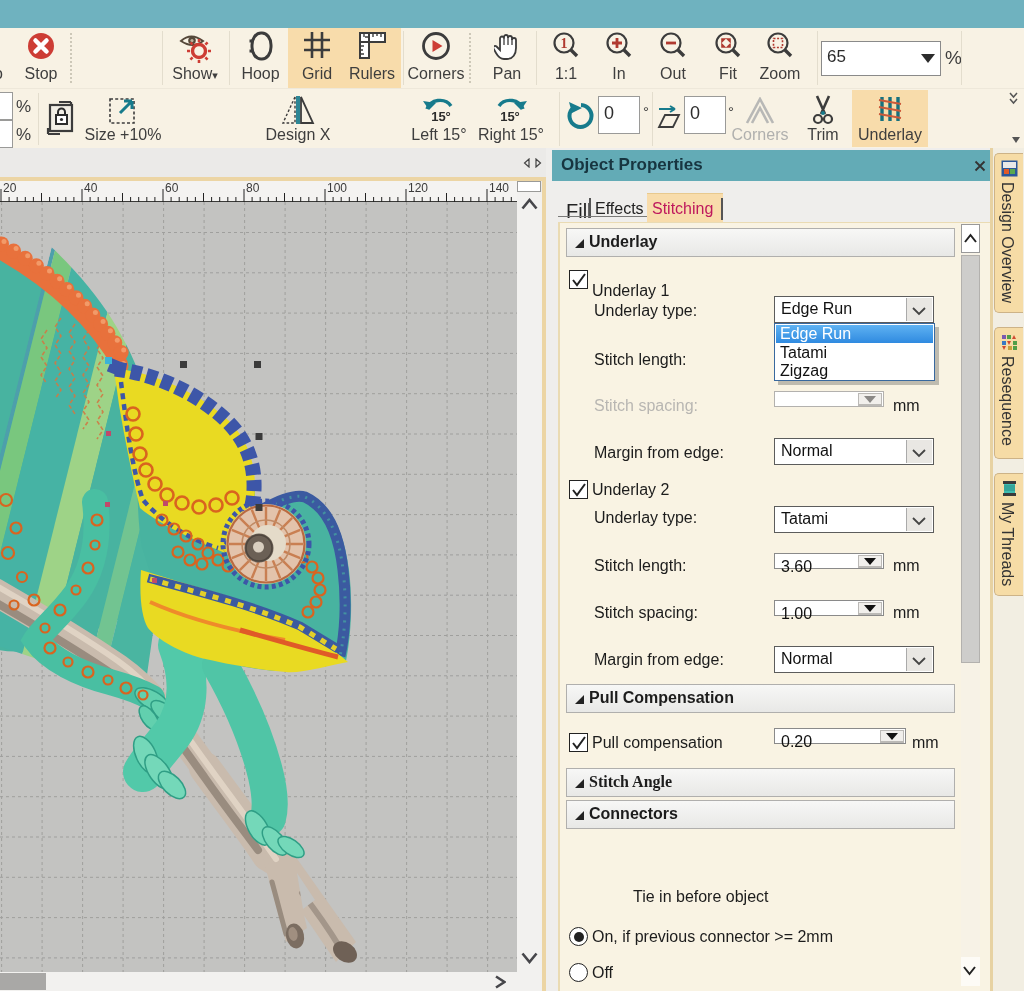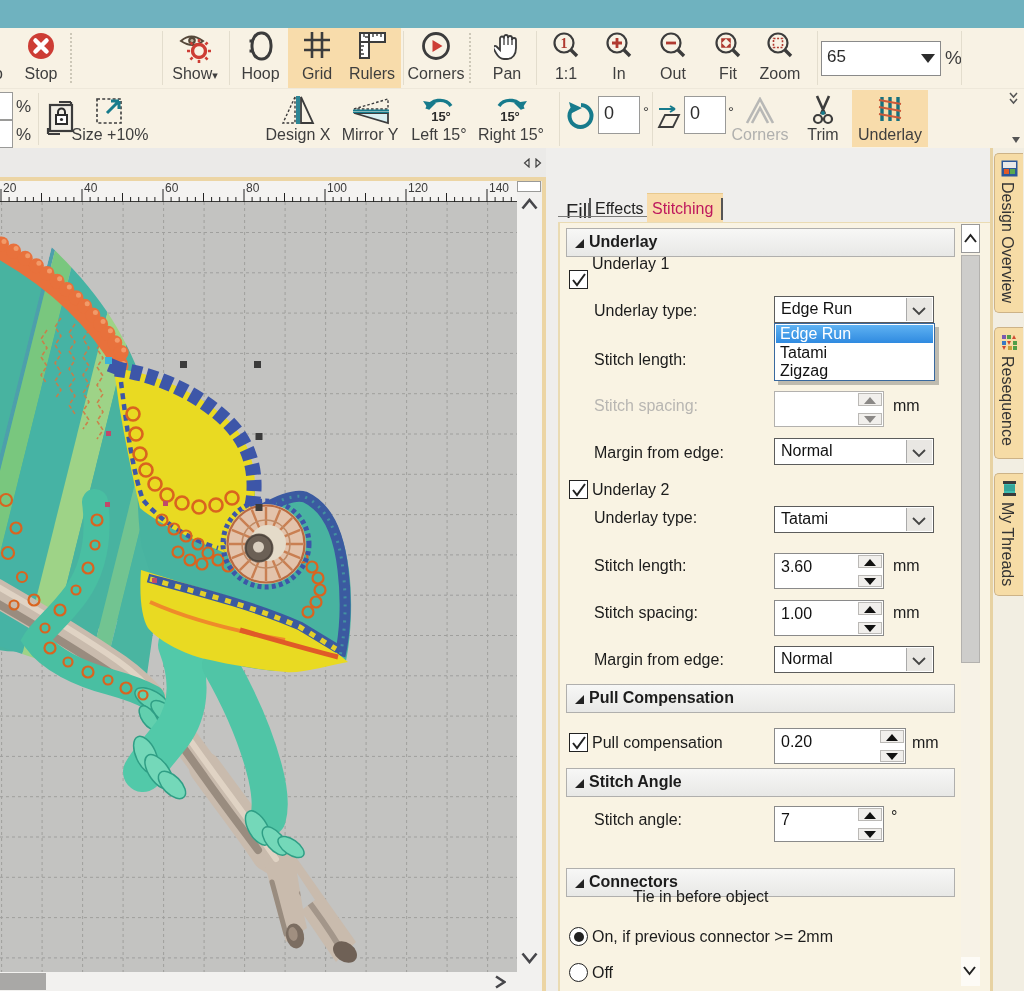--- a/index.html
+++ b/index.html
@@ -151,42 +151,34 @@
 <div class="lab2" style="left:16px;top:8px;font-size:17px;">%</div>
 <div class="lab2" style="left:16px;top:36px;font-size:17px;">%</div>
 <div class="sep" style="left:38px;top:4px;height:52px;"></div>
 <svg class="abs" style="left:45px;top:8px;" width="34" height="44" viewBox="0 0 34 44">
   <path d="M14 5h12M26 5v6M3 37h12M3 37v-6" stroke="#3c3c3c" stroke-width="2.2" fill="none"></path>
   <rect x="5" y="8" width="22" height="26" fill="#f2efe6" stroke="#3c3c3c" stroke-width="2.2"></rect>
   <rect x="11" y="18" width="11" height="9" fill="#fff" stroke="#2c2c2c" stroke-width="2"></rect>
   <path d="M13 18v-3a3.5 3.5 0 017 0v3" fill="none" stroke="#2c2c2c" stroke-width="2"></path>
   <circle cx="16.5" cy="22.5" r="1.6" fill="#2c2c2c"></circle>
  </svg>
-<div class="tbtn" style="left:69px;width:82px;">
+<div class="tbtn" style="left:82px;width:82px;">
  <svg class="ic" style="top:6px;" width="30" height="30" viewBox="0 0 30 30">
   <rect x="2" y="4" width="24" height="24" fill="none" stroke="#3c3c3c" stroke-width="1.6" stroke-dasharray="3 2.2"></rect>
   <path d="M12 18L24 6M24 6h-8M24 6v8" stroke="#177b8c" stroke-width="3" fill="none"></path>
  </svg>
  <span class="lab">Size +10%</span>
 </div>
 <div class="tbtn" style="left:262px;width:72px;">
  <svg class="ic" style="top:6px;" width="34" height="30" viewBox="0 0 34 30">
   <path d="M14 2L2 28h12z" fill="none" stroke="#3c3c3c" stroke-width="1.4" stroke-dasharray="2.6 2"></path>
   <path d="M20 2l12 26H20z" fill="none" stroke="#3c3c3c" stroke-width="1.8"></path>
   <path d="M16 1v28M18 1v28" stroke="#177b8c" stroke-width="1.8"></path>
  </svg>
  <span class="lab">Design X</span>
-</div>
-<div class="tbtn" style="left:334px;width:72px;">
- <svg class="ic" style="top:8px;" width="40" height="28" viewBox="0 0 40 28">
-  <path d="M4 12L38 2v10z" fill="none" stroke="#3c3c3c" stroke-width="1.4" stroke-dasharray="2.6 2"></path>
-  <path d="M4 16l34 10V16z" fill="#d9f0f2" stroke="#3c3c3c" stroke-width="1.8"></path>
-  <path d="M3 13.2h36M3 15.2h36" stroke="#177b8c" stroke-width="1.6"></path>
- </svg>
- <span class="lab">Mirror Y</span>
 </div>
 <div class="tbtn" style="left:408px;width:62px;">
  <svg class="ic" style="top:4px;" width="38" height="34" viewBox="0 0 38 34">
   <path d="M7 16A13 11 0 0131 13" fill="none" stroke="#177b8c" stroke-width="3.4"></path>
   <path d="M3 8l6 9 7-7z" fill="#177b8c"></path>
   <text x="21" y="28" font-size="13" font-weight="bold" fill="#2c2c2c" text-anchor="middle">15°</text>
  </svg>
  <span class="lab">Left 15°</span>
 </div>
 <div class="tbtn" style="left:474px;width:74px;">
@@ -472,20 +464,26 @@
   <div class="abs" style="left:0;top:1px;width:46px;height:17px;background:#a9a8a6;"></div>
   <svg class="abs" style="left:494px;top:3px;" width="12" height="14" viewBox="0 0 12 14">
         <path d="M2 1.5l8.5 5.5L2 12.5" fill="none" stroke="#46464a" stroke-width="2.6"></path>
       </svg>
  </div>
  <div class="abs" style="left:517px;top:824px;width:25px;height:19px;background:#f2f1ef;"></div>
 </div>
 
 <div class="abs" style="left:546px;top:148px;width:446px;height:843px;background:#efeeec;">
 
+ <div class="abs" style="left:6px;top:2px;width:438px;height:31px;background:#63abb6;">
+  <span style="position:absolute;left:9px;top:5px;font-size:17px;font-weight:bold;color:#173540;">Object Properties</span>
+  <svg class="abs" style="right:4px;top:10px;" width="12" height="12" viewBox="0 0 12 12">
+        <path d="M1.5 1.5l9 9M10.5 1.5l-9 9" stroke="#333" stroke-width="1.8"></path>
+      </svg>
+ </div>
 
  <div class="abs" style="left:101px;top:45px;width:76px;height:29px;background:#f8dcab;border-top:1px solid #e8c98e;"></div>
  <span class="abs" style="left:20px;top:52px;font-size:20px;color:#222;">Fill</span>
  <div class="abs" style="left:43px;top:50px;width:2px;height:20px;background:#555;"></div>
  <span class="abs" style="left:49px;top:52px;font-size:16px;color:#222;">Effects</span>
  <span class="abs" style="left:106px;top:52px;font-size:16px;color:#be185d;">Stitching</span>
  <div class="abs" style="left:175px;top:50px;width:2px;height:22px;background:#555;"></div>
  <div class="abs" style="left:12px;top:68px;width:89px;height:1px;background:#7a7a78;"></div>
 
  <div class="abs" style="left:12px;top:74px;width:432px;height:769px;background:#f9f3e3;border-left:2px solid #eadbb3;border-top:1px solid #eadbb3;">
@@ -500,37 +498,37 @@
     background:linear-gradient(#f7f7f6,#e8e8e6);border:1px solid #b0afad;}
   .sech span{position:absolute;left:22px;top:4px;font-size:16px;font-weight:bold;color:#1c1c1c;}
   .sech i{position:absolute;left:8px;top:10px;width:0;height:0;border-style:solid;
     border-width:0 0 9px 9px;border-color:transparent transparent #222 transparent;}
   .plabel{position:absolute;font-size:16px;color:#1c1c1c;white-space:nowrap;}
   .gray{color:#b8b6b2;}
   .chk{position:absolute;width:19px;height:19px;background:#fff;border:1.6px solid #222;box-sizing:border-box;}
   .combo{position:absolute;width:160px;height:27px;background:#fff;border:1px solid #5c5c5c;box-sizing:border-box;}
   .combo .tx{position:absolute;left:6px;top:3px;font-size:16px;color:#111;}
   .combo .btn{position:absolute;right:1px;top:1px;bottom:1px;width:25px;background:#e9e7e3;border-left:1px solid #aaa;}
-  .spin{position:absolute;width:110px;height:36px;background:#fff;border:1px solid #8a8a8a;box-sizing:border-box;}
+  .spin{position:absolute;width:110px;height:16px;background:#fff;border:1px solid #8a8a8a;box-sizing:border-box;}
   .spin .tx{position:absolute;left:6px;top:4px;font-size:16px;color:#111;}
   .spin .up,.spin .dn{position:absolute;right:1px;width:24px;height:12.5px;background:#f1efec;border:1px solid #bbb9b6;box-sizing:border-box;}
   .spin .up{top:1px;} .spin .dn{bottom:1px;}
   .unit{position:absolute;font-size:16px;color:#1c1c1c;}
   .radio{position:absolute;width:19px;height:19px;border-radius:50%;background:#fff;border:1.6px solid #222;box-sizing:border-box;}
  </style>
  <svg width="0" height="0"></svg>
  <div class="sech" style="top:228px;">
       <i></i>
       <span>Underlay</span>
     </div>
  <div class="chk" style="left:569px;top:270px;"></div>
  <svg class="abs" style="left:571px;top:272px;" width="16" height="15" viewBox="0 0 16 15">
       <path d="M2 8l4 5L14 2" fill="none" stroke="#222" stroke-width="2"></path>
     </svg>
- <span class="plabel" style="left:592px;top:255px;">Underlay 1</span>
+ <span class="plabel" style="left:592px;top:282px;">Underlay 1</span>
  <span class="plabel" style="left:594px;top:302px;">Underlay type:</span>
  <div class="combo" style="left:774px;top:296px;">
       <span class="tx">Edge Run</span>
   <span class="btn">
         <svg style="position:absolute;left:5px;top:9px;" width="14" height="9" viewBox="0 0 14 9">
           <path d="M1 1l6 6 6-6" fill="none" stroke="#444" stroke-width="1.8"></path>
         </svg>
       </span>
     </div>
  <span class="plabel" style="left:594px;top:351px;">Stitch length:</span>
@@ -629,41 +627,41 @@
         </svg>
       </span>
   <span class="dn">
         <svg style="position:absolute;left:5px;top:2.5px;" width="12" height="7" viewBox="0 0 12 7">
           <path d="M0 0h12L6 7z" fill="#111"></path>
         </svg>
       </span>
     </div>
  <span class="unit" style="left:912px;top:734px;">mm</span>
 
- <div class="sech" style="top:768px;">
+ <div class="sech" style="top:768px;font-family:Liberation Serif, serif;">
       <i></i>
       <span>Stitch Angle</span>
     </div>
  <span class="plabel" style="left:594px;top:811px;">Stitch angle:</span>
  <div class="spin" style="left:774px;top:806px;">
       <span class="tx">7</span>
   <span class="up">
         <svg style="position:absolute;left:5px;top:2.5px;" width="12" height="7" viewBox="0 0 12 7">
           <path d="M0 7h12L6 0z" fill="#111"></path>
         </svg>
       </span>
   <span class="dn">
         <svg style="position:absolute;left:5px;top:2.5px;" width="12" height="7" viewBox="0 0 12 7">
           <path d="M0 0h12L6 7z" fill="#111"></path>
         </svg>
       </span>
     </div>
  <span class="unit" style="left:891px;top:808px;">°</span>
 
- <div class="sech" style="top:868px;padding-left:28px;">
+ <div class="sech" style="top:800px;padding-left:28px;">
       <i></i>
       <span>Connectors</span>
     </div>
  <span class="plabel" style="left:633px;top:888px;">Tie in before object</span>
  <div class="radio" style="left:569px;top:927px;"></div>
  <div class="abs" style="left:573.5px;top:931.5px;width:10px;height:10px;border-radius:50%;background:#222;"></div>
  <span class="plabel" style="left:592px;top:928px;">On, if previous connector &gt;= 2mm</span>
  <div class="radio" style="left:569px;top:963px;"></div>
  <span class="plabel" style="left:592px;top:964px;">Off</span>
 

